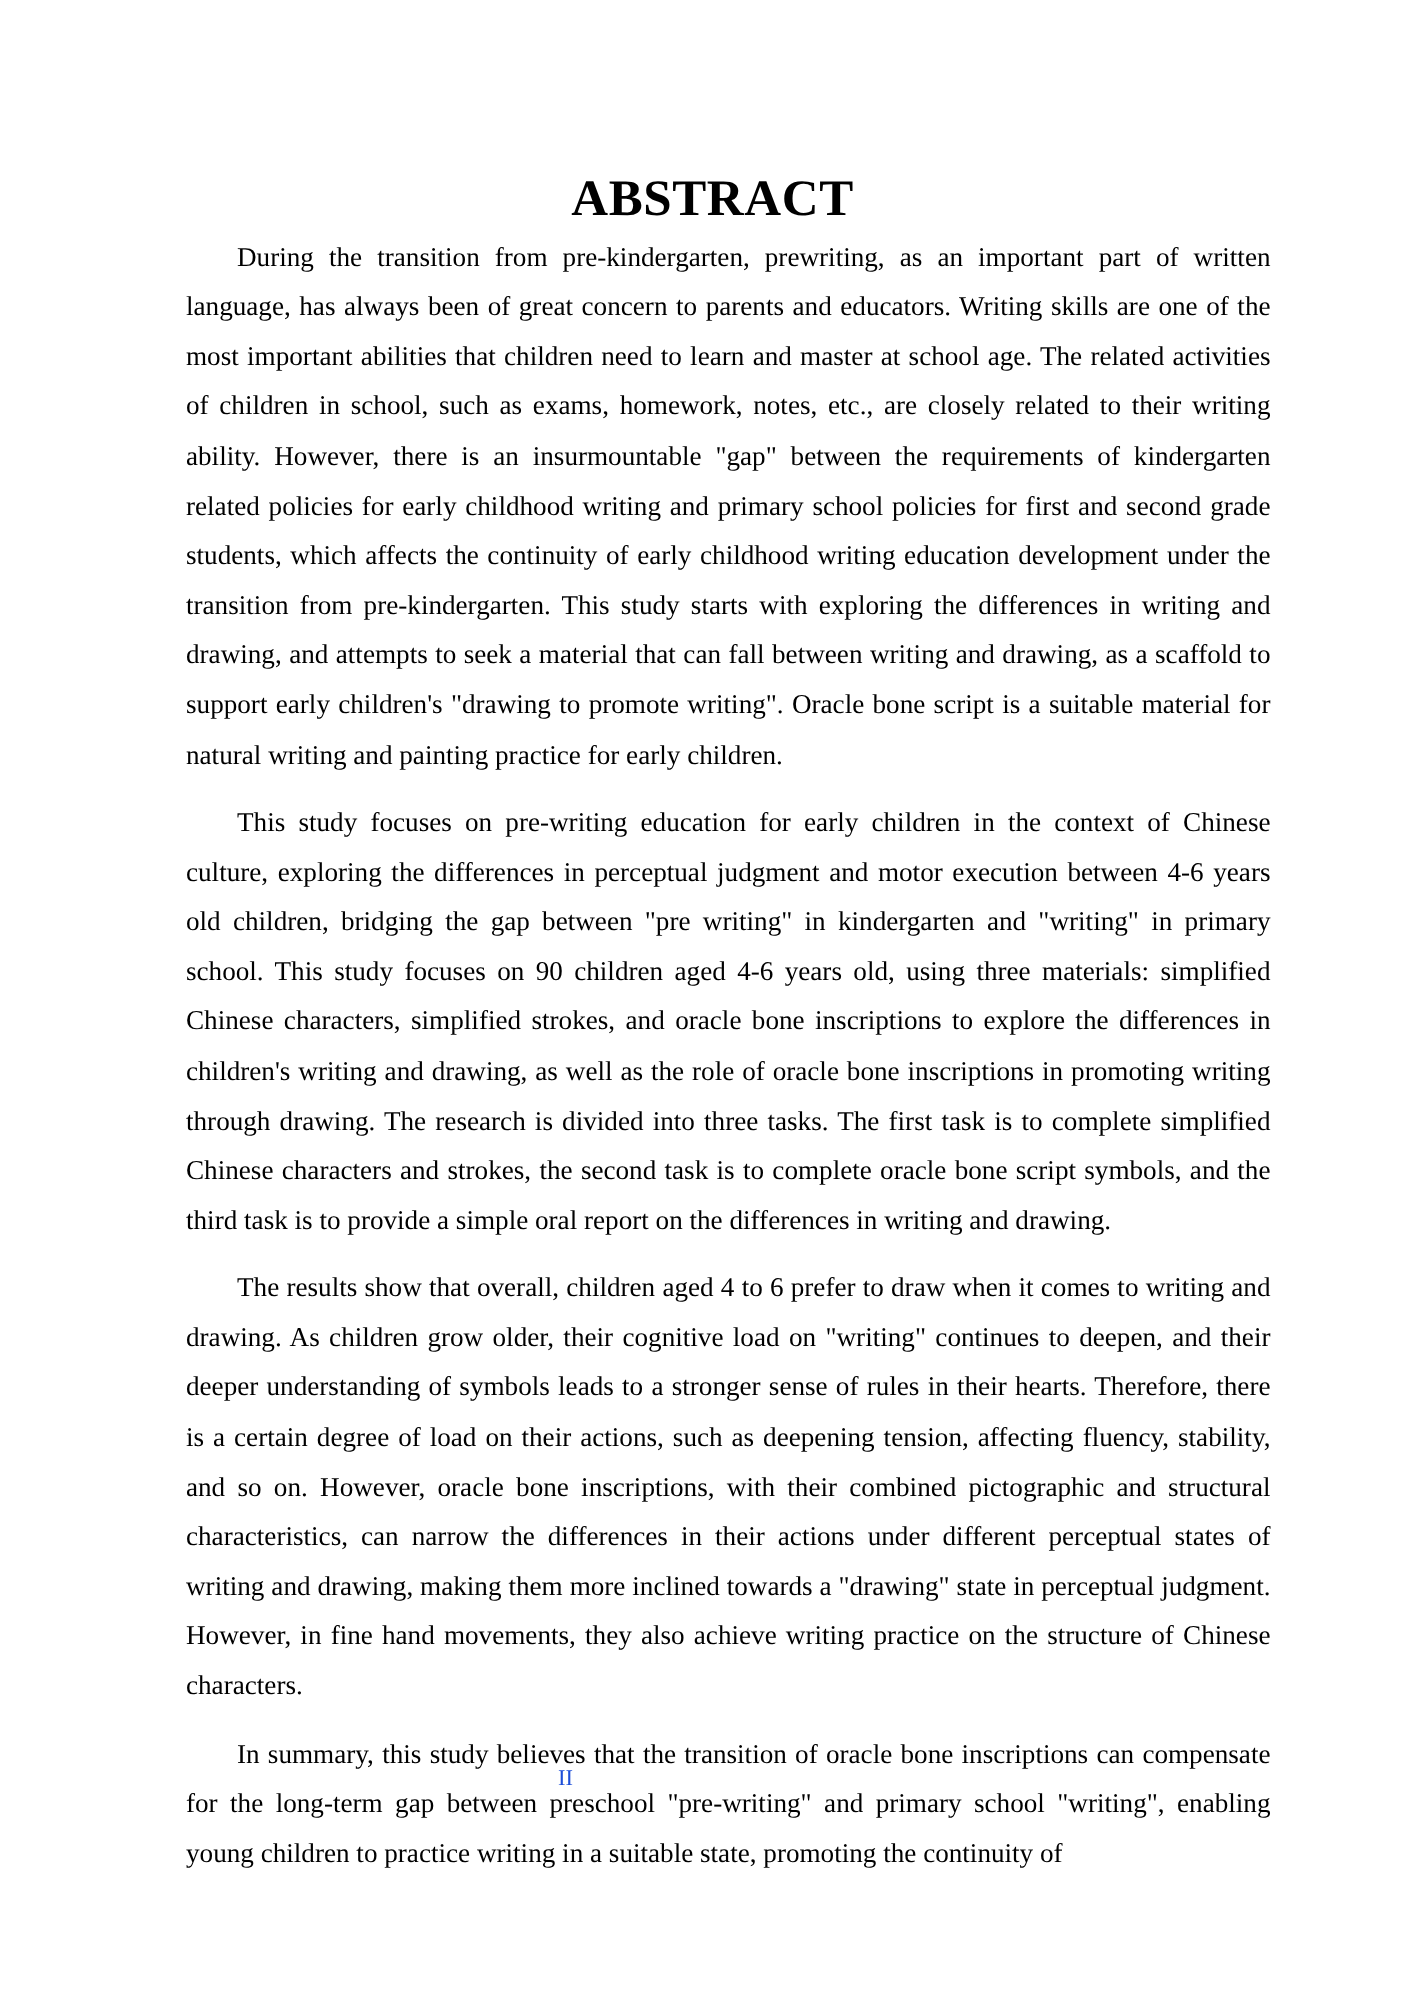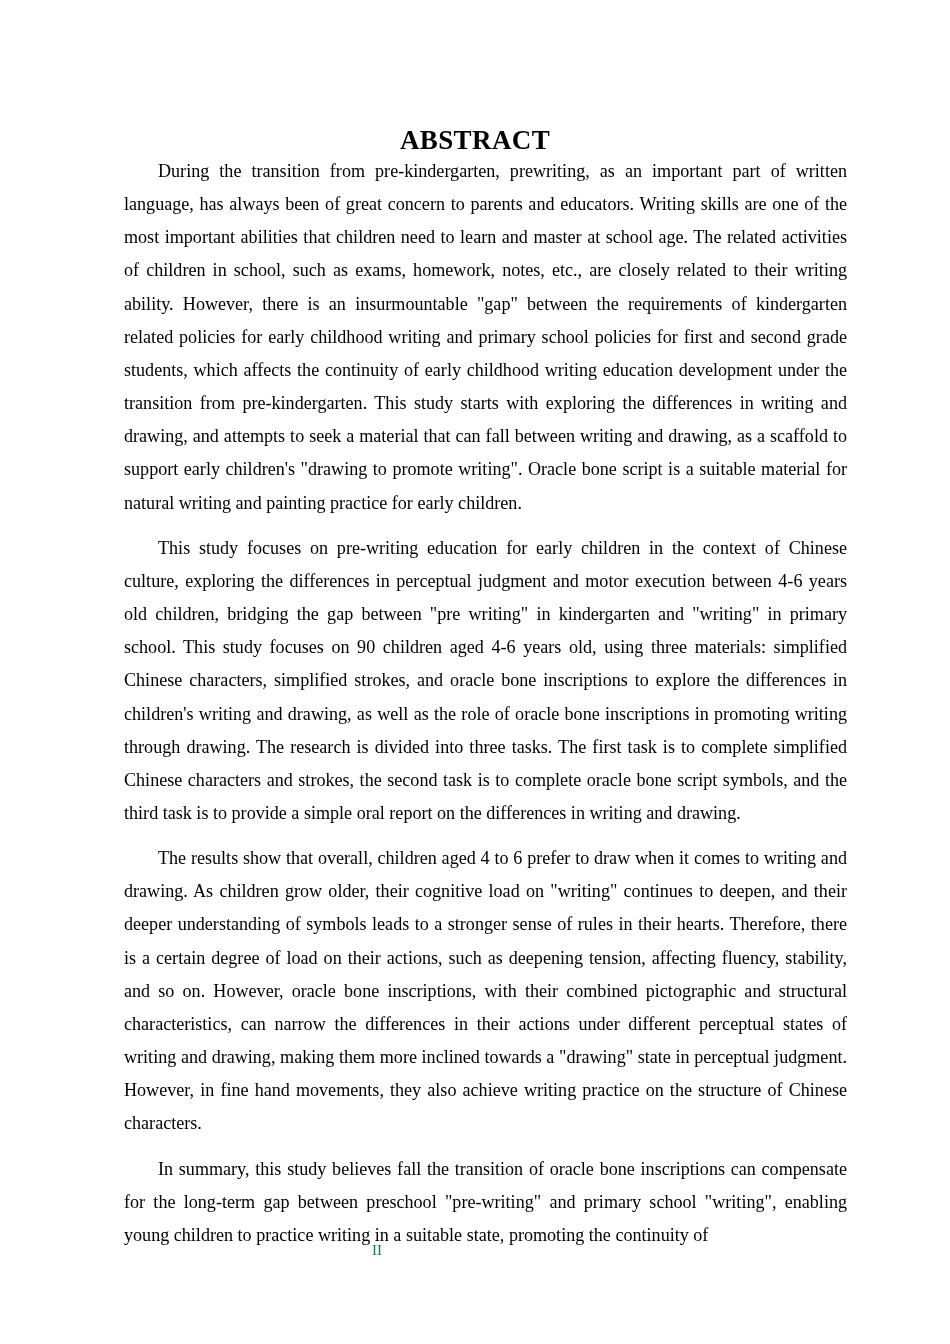--- a/index.html
+++ b/index.html
@@ -20,25 +20,25 @@
   .page {
     position: absolute;
     top: 0;
     left: 0;
     width: 950px;
     height: 1344px;
   }
 
   .page-title {
     position: absolute;
-    top: 106px;
+    top: 94px;
     left: 0;
     width: 950px;
     text-align: center;
-    font-size: 27px;
+    font-size: 34px;
     font-weight: bold;
     letter-spacing: 0.4px;
     line-height: 32px;
   }
 
   .body-block {
     position: absolute;
     top: 143px;
     left: 112px;
     width: 747px;
@@ -56,38 +56,38 @@
     hyphens: none;
     -webkit-hyphens: none;
   }
 
   .para-last {
     
   }
 
   .footer-pagenum {
     position: absolute;
-    top: 1240px;
+    top: 1176px;
     left: 112px;
     width: 530px;
     text-align: center;
     font-size: 15px;
     line-height: 20px;
-    color: #0f766e;
+    color: #1d4ed8;
   }
 </style>
 </head>
 <body>
 
 <div class="page">
 
   <h1 class="page-title">ABSTRACT</h1>
 
   <div class="body-block">
     <p class="para">During the transition from pre-kindergarten, prewriting, as an important part of written language, has always been of great concern to parents and educators. Writing skills are one of the most important abilities that children need to learn and master at school age. The related activities of children in school, such as exams, homework, notes, etc., are closely related to their writing ability. However, there is an insurmountable "gap" between the requirements of kindergarten related policies for early childhood writing and primary school policies for first and second grade students, which affects the continuity of early childhood writing education development under the transition from pre-kindergarten. This study starts with exploring the differences in writing and drawing, and attempts to seek a material that can fall between writing and drawing, as a scaffold to support early children's "drawing to promote writing". Oracle bone script is a suitable material for natural writing and painting practice for early children.</p>
     <p class="para">This study focuses on pre-writing education for early children in the context of Chinese culture, exploring the differences in perceptual judgment and motor execution between 4-6 years old children, bridging the gap between "pre writing" in kindergarten and "writing" in primary school. This study focuses on 90 children aged 4-6 years old, using three materials: simplified Chinese characters, simplified strokes, and oracle bone inscriptions to explore the differences in children's writing and drawing, as well as the role of oracle bone inscriptions in promoting writing through drawing. The research is divided into three tasks. The first task is to complete simplified Chinese characters and strokes, the second task is to complete oracle bone script symbols, and the third task is to provide a simple oral report on the differences in writing and drawing.</p>
     <p class="para">The results show that overall, children aged 4 to 6 prefer to draw when it comes to writing and drawing. As children grow older, their cognitive load on "writing" continues to deepen, and their deeper understanding of symbols leads to a stronger sense of rules in their hearts. Therefore, there is a certain degree of load on their actions, such as deepening tension, affecting fluency, stability, and so on. However, oracle bone inscriptions, with their combined pictographic and structural characteristics, can narrow the differences in their actions under different perceptual states of writing and drawing, making them more inclined towards a "drawing" state in perceptual judgment. However, in fine hand movements, they also achieve writing practice on the structure of Chinese characters.</p>
-    <p class="para para-last">In summary, this study believes fall the transition of oracle bone inscriptions can compensate for the long-term gap between preschool "pre-writing" and primary school "writing", enabling young children to practice writing in a suitable state, promoting the continuity of</p>
+    <p class="para para-last">In summary, this study believes that the transition of oracle bone inscriptions can compensate for the long-term gap between preschool "pre-writing" and primary school "writing", enabling young children to practice writing in a suitable state, promoting the continuity of</p>
   </div>
 
   <div class="footer-pagenum">II</div>
 
 </div>
 
 </body></html>

